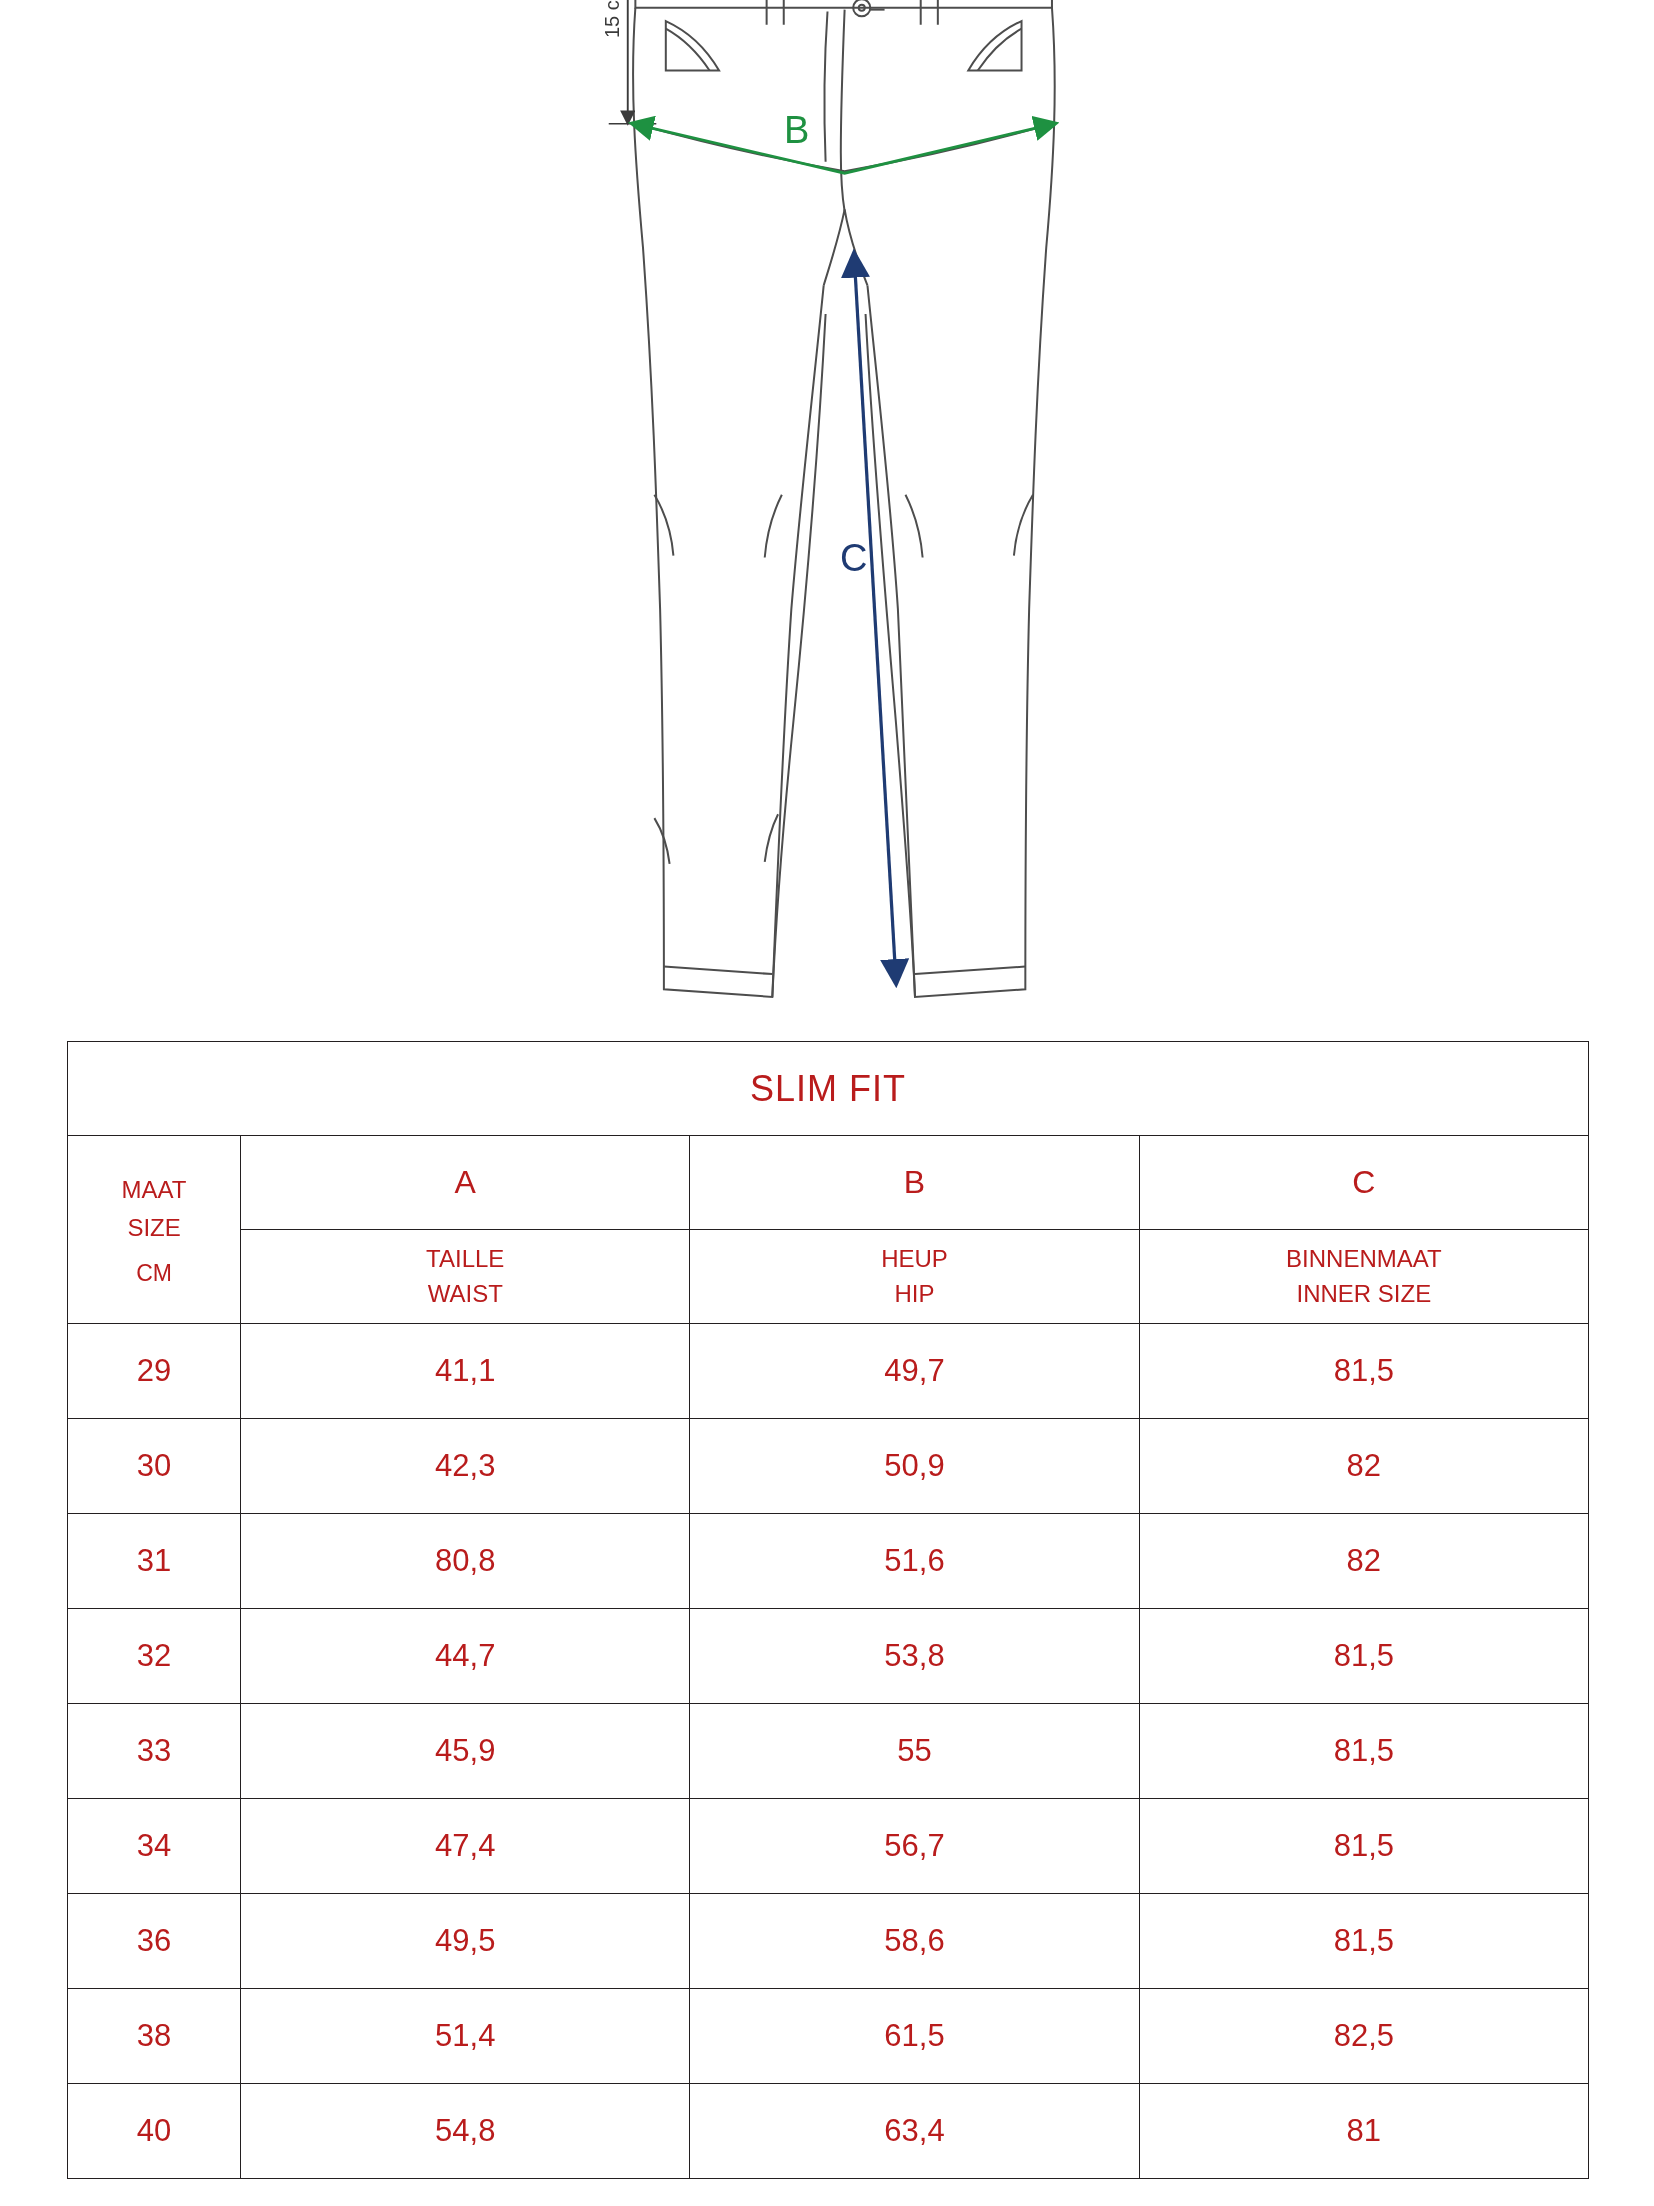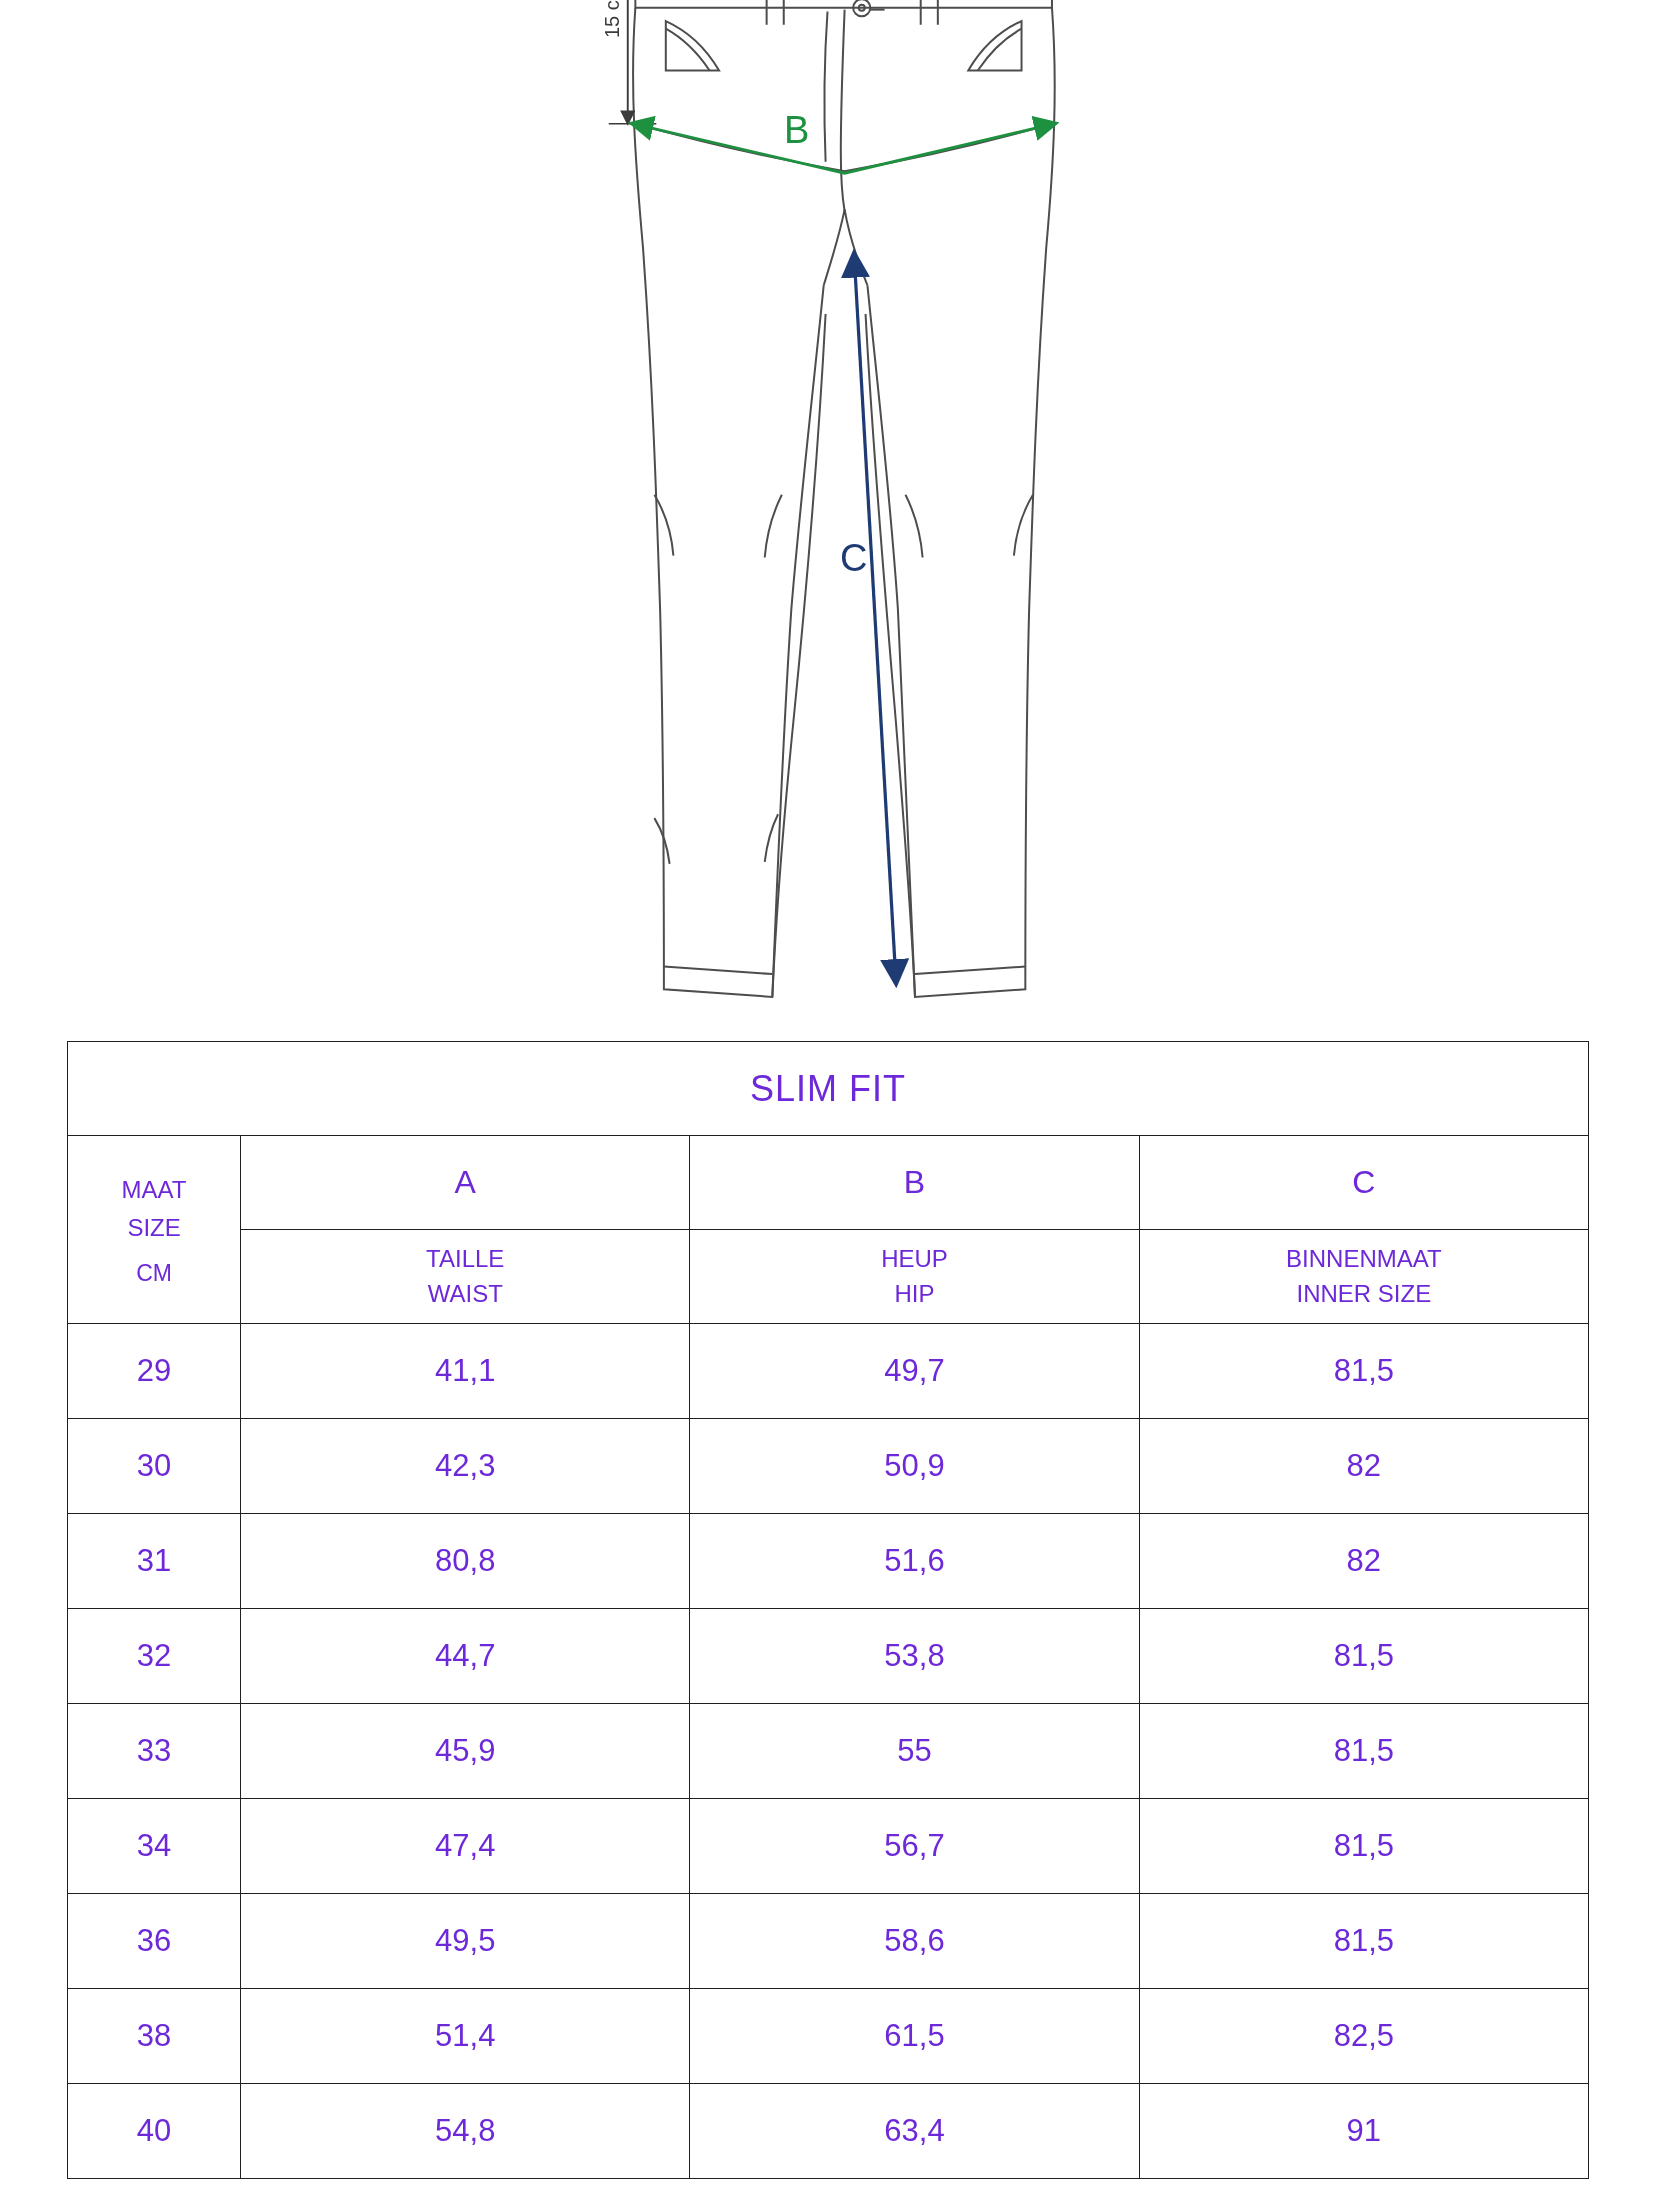--- a/index.html
+++ b/index.html
@@ -64,21 +64,21 @@
   table.sizes {
     border-collapse: collapse;
     width: 1522px;
     table-layout: fixed;
   }
   table.sizes td, table.sizes th {
     border: 1.9px solid #231f20;
     text-align: center;
     vertical-align: middle;
     font-weight: 400;
-    color: #6d28d9;
+    color: #b91c1c;
   }
   .title-row td {
     height: 91px;
     font-size: 36px;
     font-weight: bold;
     letter-spacing: 1px;
   }
   .hdr-letter {
     height: 91px;
     font-size: 32px;
@@ -282,18 +282,18 @@
       <tr class="body-row">
         <td>38</td>
         <td>51,4</td>
         <td>61,5</td>
         <td>82,5</td>
       </tr>
       <tr class="body-row">
         <td>40</td>
         <td>54,8</td>
         <td>63,4</td>
-        <td>91</td>
+        <td>81</td>
       </tr>
     </tbody>
   </table>
 </div>
 
 
 </body></html>

